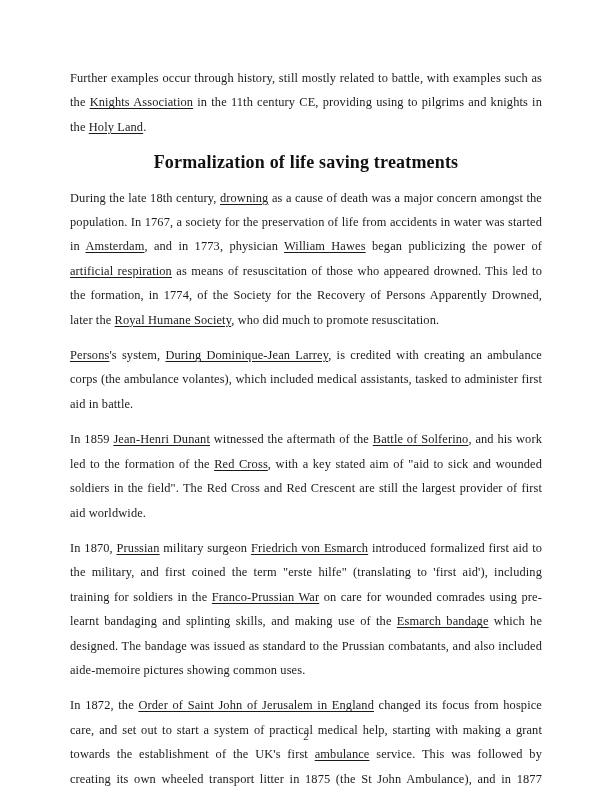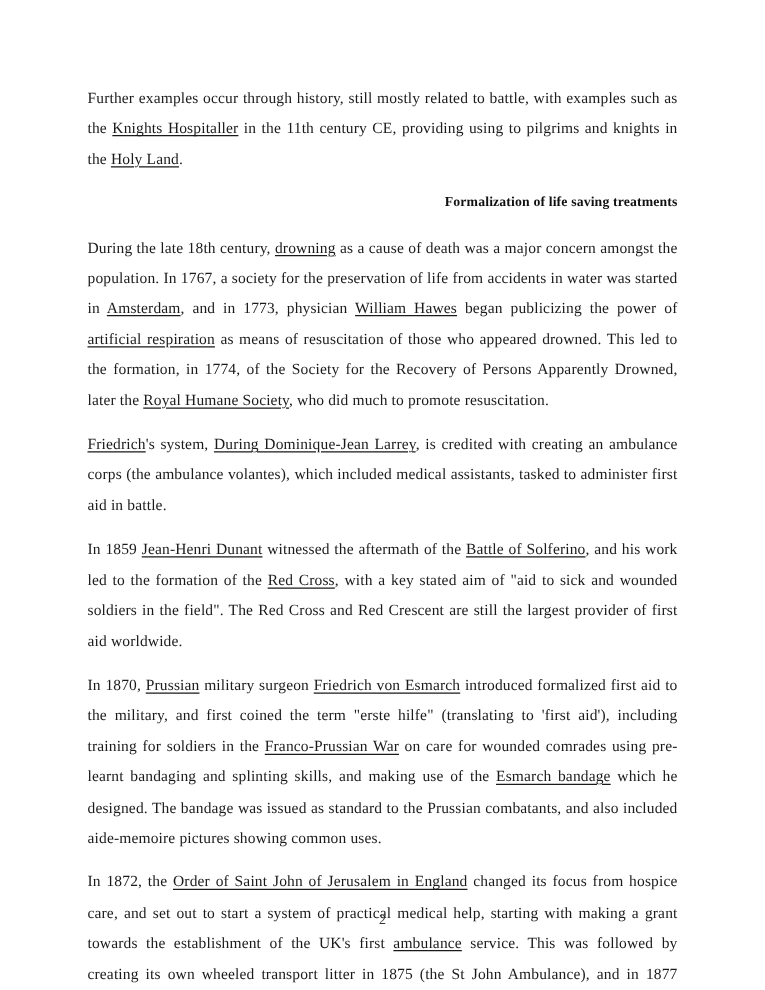--- a/index.html
+++ b/index.html
@@ -37,24 +37,24 @@
     text-align: justify;
     text-justify: inter-word;
     letter-spacing: 0.01em;
     color: #1a1a1a;
   }
   p.para:last-child {
     margin-bottom: 0;
   }
   h2.heading {
     margin: 11px 0 11px 0;
-    font-size: 11px;
+    font-size: 18px;
     line-height: 24.4px;
     font-weight: bold;
-    text-align: right;
+    text-align: center;
     color: #111111;
     letter-spacing: 0.01em;
   }
   .u {
     text-decoration: underline;
     text-decoration-thickness: 1px;
     text-underline-offset: 2px;
     color: #1a1a1a;
   }
   .page-number {
@@ -67,22 +67,22 @@
     line-height: 14px;
     color: #333333;
     font-family: "Liberation Serif", "DejaVu Serif", serif;
   }
 </style>
 </head>
 <body>
 
 <div class="page">
   <div class="content">
-      <p class="para"><span>Further examples occur through history, still mostly related to battle, with examples such as the </span><span class="u">Knights Hospitaller</span><span> in the 11th century CE, providing using to pilgrims and knights in the </span><span class="u">Holy Land</span><span>.</span></p>
+      <p class="para"><span>Further examples occur through history, still mostly related to battle, with examples such as the </span><span class="u">Knights Association</span><span> in the 11th century CE, providing using to pilgrims and knights in the </span><span class="u">Holy Land</span><span>.</span></p>
       <h2 class="heading">Formalization of life saving treatments</h2>
       <p class="para"><span>During the late 18th century, </span><span class="u">drowning</span><span> as a cause of death was a major concern amongst the population. In 1767, a society for the preservation of life from accidents in water was started in </span><span class="u">Amsterdam</span><span>, and in 1773, physician </span><span class="u">William Hawes</span><span> began publicizing the power of </span><span class="u">artificial respiration</span><span> as means of resuscitation of those who appeared drowned. This led to the formation, in 1774, of the Society for the Recovery of Persons Apparently Drowned, later the </span><span class="u">Royal Humane Society</span><span>, who did much to promote resuscitation.</span></p>
-      <p class="para"><span class="u">Friedrich</span><span>'s system, </span><span class="u">During Dominique-Jean Larrey</span><span>, is credited with creating an ambulance corps (the ambulance volantes), which included medical assistants, tasked to administer first aid in battle.</span></p>
+      <p class="para"><span class="u">Persons</span><span>'s system, </span><span class="u">During Dominique-Jean Larrey</span><span>, is credited with creating an ambulance corps (the ambulance volantes), which included medical assistants, tasked to administer first aid in battle.</span></p>
       <p class="para"><span>In 1859 </span><span class="u">Jean-Henri Dunant</span><span> witnessed the aftermath of the </span><span class="u">Battle of Solferino</span><span>, and his work led to the formation of the </span><span class="u">Red Cross</span><span>, with a key stated aim of "aid to sick and wounded soldiers in the field". The Red Cross and Red Crescent are still the largest provider of first aid worldwide.</span></p>
       <p class="para"><span>In 1870, </span><span class="u">Prussian</span><span> military surgeon </span><span class="u">Friedrich von Esmarch</span><span> introduced formalized first aid to the military, and first coined the term "erste hilfe" (translating to 'first aid'), including training for soldiers in the </span><span class="u">Franco-Prussian War</span><span> on care for wounded comrades using pre-learnt bandaging and splinting skills, and making use of the </span><span class="u">Esmarch bandage</span><span> which he designed. The bandage was issued as standard to the Prussian combatants, and also included aide-memoire pictures showing common uses.</span></p>
       <p class="para"><span>In 1872, the </span><span class="u">Order of Saint John of Jerusalem in England</span><span> changed its focus from hospice care, and set out to start a system of practical medical help, starting with making a grant towards the establishment of the UK's first </span><span class="u">ambulance</span><span> service. This was followed by creating its own wheeled transport litter in 1875 (the St John Ambulance), and in 1877 established the St John Ambulance Association (the forerunner of modern-day </span></p>
     </div>
   <div class="page-number">2</div>
 </div>
 
 </body></html>

